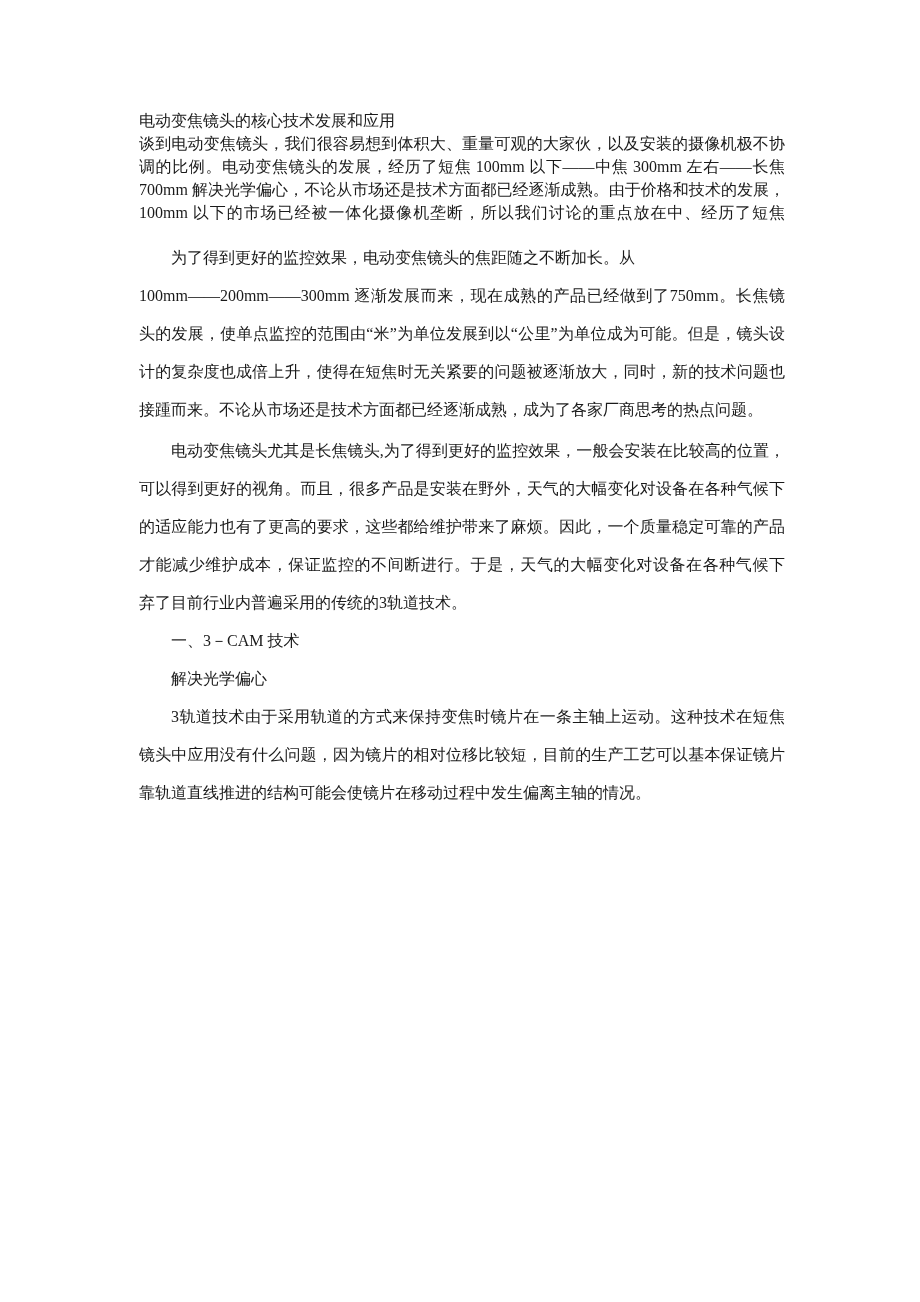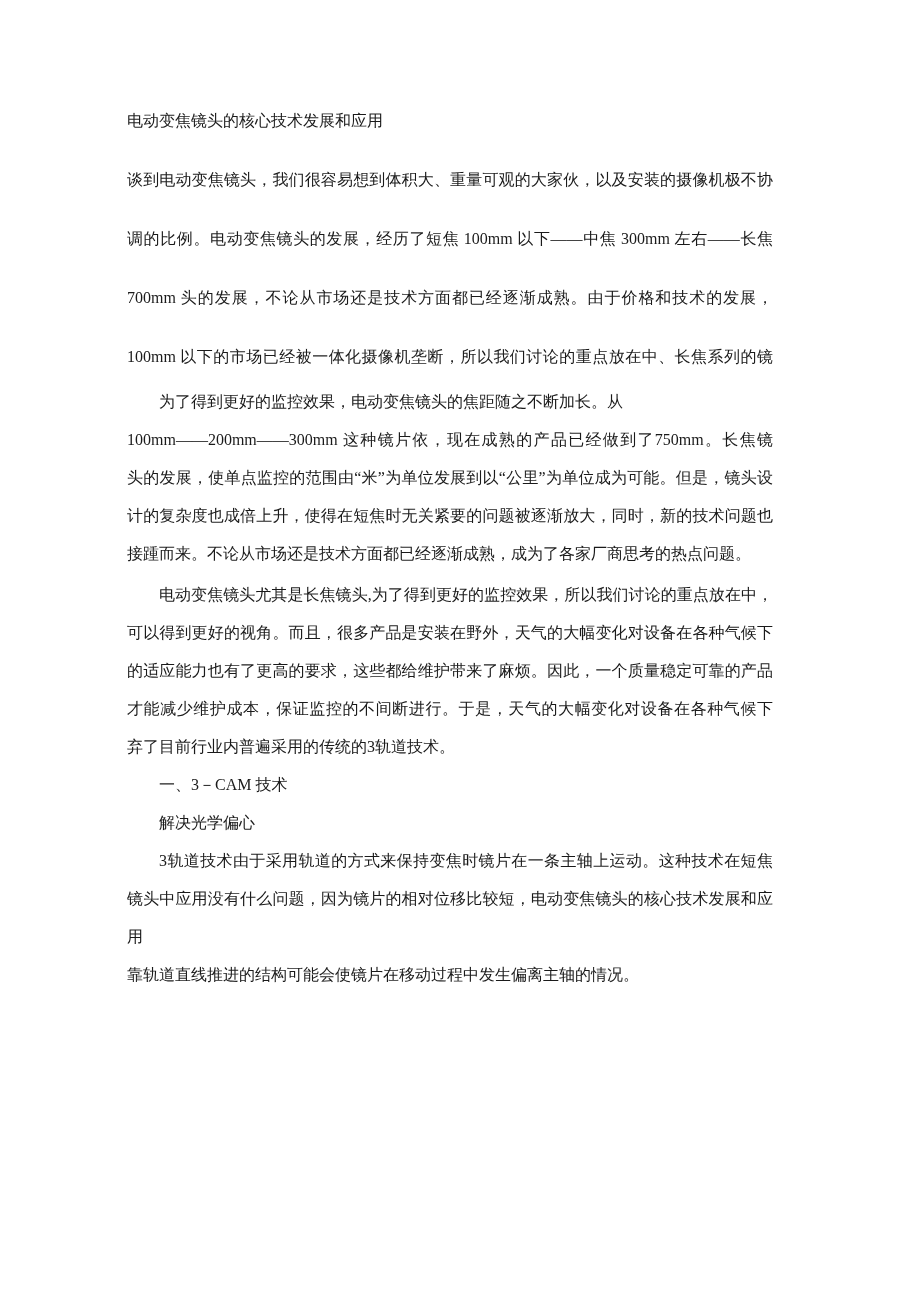--- a/index.html
+++ b/index.html
@@ -14,36 +14,35 @@
   }
   .page {
     position: relative;
     width: 920px;
     height: 1302px;
     background: #ffffff;
     overflow: hidden;
   }
   .content {
     position: absolute;
-    left: 127px;
+    left: 139px;
     top: 109px;
     width: 646px;
     font-size: 16px;
     color: #1a1a1a;
   }
   .line {
     min-height: 1em;
     text-align: left;
   }
   .title-line {
     line-height: 23px;
   }
   .single .line {
     line-height: 23px;
-    margin-top: 36px;
   }
   .double .line {
     line-height: 38px;
   }
   .line.indent {
     text-indent: 2em;
   }
   .line.justify {
     text-align: justify;
     text-align-last: justify;
@@ -59,43 +58,43 @@
 </head>
 <body>
 
 <div class="page">
   <div class="content">
     <div class="line title-line">电动变焦镜头的核心技术发展和应用</div>
     <div id="blocks">
         <div class="block single">
           <div class="line justify">谈到电动变焦镜头，我们很容易想到体积大、重量可观的大家伙，以及安装的摄像机极不协</div>
           <div class="line justify">调的比例。电动变焦镜头的发展，经历了短焦 100mm 以下——中焦 300mm 左右——长焦</div>
-          <div class="line justify">700mm 头的发展，不论从市场还是技术方面都已经逐渐成熟。由于价格和技术的发展，</div>
-          <div class="line justify">100mm 以下的市场已经被一体化摄像机垄断，所以我们讨论的重点放在中、长焦系列的镜</div>
+          <div class="line justify">700mm 解决光学偏心，不论从市场还是技术方面都已经逐渐成熟。由于价格和技术的发展，</div>
+          <div class="line justify">100mm 以下的市场已经被一体化摄像机垄断，所以我们讨论的重点放在中、经历了短焦</div>
         </div>
         <div class="block double">
           <div class="line indent">为了得到更好的监控效果，电动变焦镜头的焦距随之不断加长。从</div>
-          <div class="line justify">100mm——200mm——300mm 这种镜片依，现在成熟的产品已经做到了750mm。长焦镜</div>
+          <div class="line justify">100mm——200mm——300mm 逐渐发展而来，现在成熟的产品已经做到了750mm。长焦镜</div>
           <div class="line justify">头的发展，使单点监控的范围由“米”为单位发展到以“公里”为单位成为可能。但是，镜头设</div>
           <div class="line justify">计的复杂度也成倍上升，使得在短焦时无关紧要的问题被逐渐放大，同时，新的技术问题也</div>
           <div class="line">接踵而来。不论从市场还是技术方面都已经逐渐成熟，成为了各家厂商思考的热点问题。</div>
         </div>
         <div class="block double">
-          <div class="line indent justify">电动变焦镜头尤其是长焦镜头,为了得到更好的监控效果，所以我们讨论的重点放在中，</div>
+          <div class="line indent justify">电动变焦镜头尤其是长焦镜头,为了得到更好的监控效果，一般会安装在比较高的位置，</div>
           <div class="line justify">可以得到更好的视角。而且，很多产品是安装在野外，天气的大幅变化对设备在各种气候下</div>
           <div class="line justify">的适应能力也有了更高的要求，这些都给维护带来了麻烦。因此，一个质量稳定可靠的产品</div>
           <div class="line justify">才能减少维护成本，保证监控的不间断进行。于是，天气的大幅变化对设备在各种气候下</div>
           <div class="line">弃了目前行业内普遍采用的传统的3轨道技术。</div>
         </div>
         <div class="block double">
           <div class="line indent">一、3－CAM 技术</div>
         </div>
         <div class="block double">
           <div class="line indent">解决光学偏心</div>
         </div>
         <div class="block double">
           <div class="line indent justify">3轨道技术由于采用轨道的方式来保持变焦时镜片在一条主轴上运动。这种技术在短焦</div>
-          <div class="line justify">镜头中应用没有什么问题，因为镜片的相对位移比较短，电动变焦镜头的核心技术发展和应用</div>
+          <div class="line justify">镜头中应用没有什么问题，因为镜片的相对位移比较短，目前的生产工艺可以基本保证镜片</div>
           <div class="line">靠轨道直线推进的结构可能会使镜片在移动过程中发生偏离主轴的情况。</div>
         </div>
       </div>
   </div>
 </div>
 
 </body></html>

